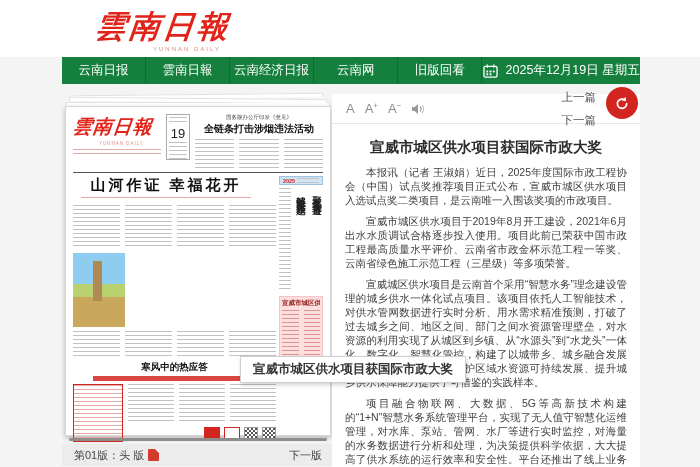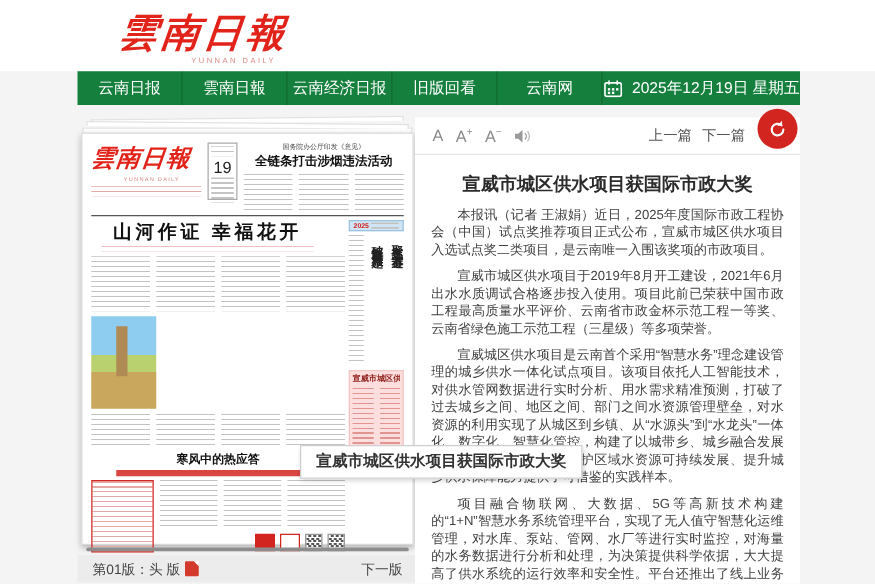--- a/index.html
+++ b/index.html
@@ -94,21 +94,21 @@
     border-left-color:transparent; border-bottom-color:transparent; }
 
   
   .article { position:absolute; left:332px; top:94px; width:308px; min-height:354px;
     background:#fff; padding:0 0 14px; }
   .toolbar { position:relative; height:30px; border-bottom:1px solid #e8e8e8;
     display:flex; align-items:center; padding:0 14px; color:#8a8a8a; }
   .tb-btn { font-size:13px; margin-right:10px; cursor:pointer; }
   .tb-btn sup { font-size:8px; }
   .speaker { width:14px; height:12px; cursor:pointer; }
-  .tb-right { margin-left:auto; font-size:11.5px; color:#555; display:flex; gap:8px; margin-right:30px; }
+  .tb-right { margin-left:auto; font-size:11.5px; color:#555; display:flex; gap:8px; margin-right:30px;flex-direction:column; }
   .tb-right span { cursor:pointer; }
   .back-badge { position:absolute; right:2px; top:-7px; width:32px; height:32px;
     background:#d2251f; border-radius:50%; display:flex; align-items:center; justify-content:center; cursor:pointer; }
   .art-title { font-size:14.5px; font-weight:bold; color:#2b2b2b; text-align:center; margin:14px 10px 8px; }
   .art-body { padding:0 13px; }
   .art-body p { font-size:10.5px; line-height:14px; color:#414141;
     text-align:justify; text-indent:2em; margin-bottom:7px; }
 
   
   .tooltip { position:absolute; left:240px; top:356px; background:#fff;
@@ -124,22 +124,22 @@
     <div class="site-logo">
       <div class="cn">雲南日報</div>
       <div class="en">YUNNAN DAILY</div>
     </div>
   </div>
 
   <div class="nav">
     <div class="nav-item">云南日报</div>
     <div class="nav-item">雲南日報</div>
     <div class="nav-item">云南经济日报</div>
+    <div class="nav-item">云南网</div>
     <div class="nav-item">旧版回看</div>
-    <div class="nav-item">云南网</div>
     <div class="nav-date">
       <svg class="cal-icon" viewBox="0 0 16 15">
         <rect x="1" y="2.5" width="14" height="11.5" rx="1.5" fill="none" stroke="#fff" stroke-width="1.4"></rect>
         <line x1="4.5" y1="0.5" x2="4.5" y2="4" stroke="#fff" stroke-width="1.4"></line>
         <line x1="11.5" y1="0.5" x2="11.5" y2="4" stroke="#fff" stroke-width="1.4"></line>
         <rect x="3.5" y="7" width="2" height="2" fill="#fff"></rect>
           <rect x="7" y="7" width="2" height="2" fill="#fff"></rect>
         <rect x="10.5" y="7" width="2" height="2" fill="#fff"></rect>
           <rect x="3.5" y="10" width="2" height="2" fill="#fff"></rect>
         <rect x="7" y="10" width="2" height="2" fill="#fff"></rect>

